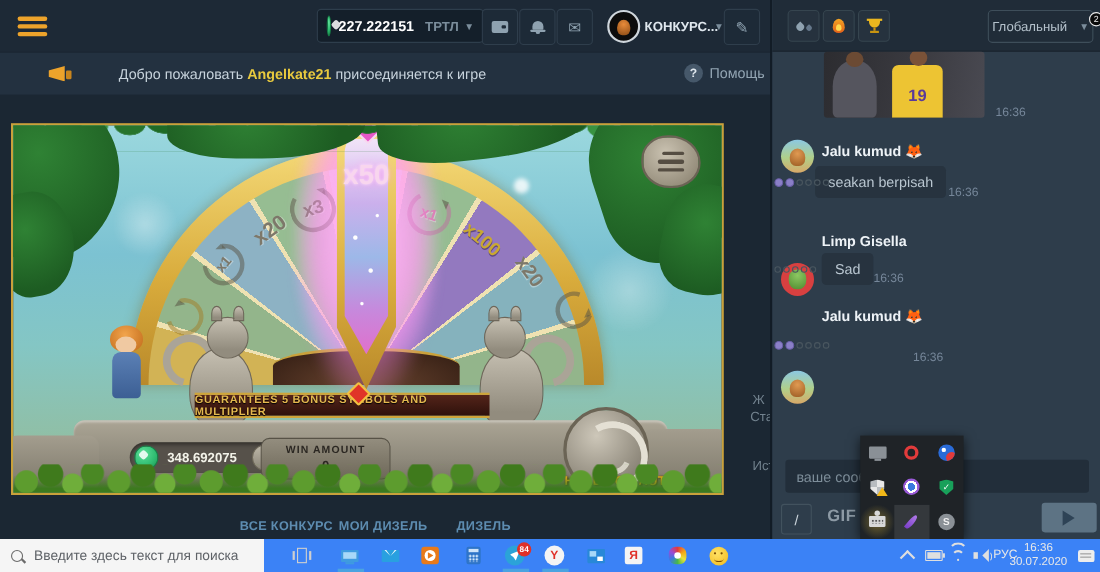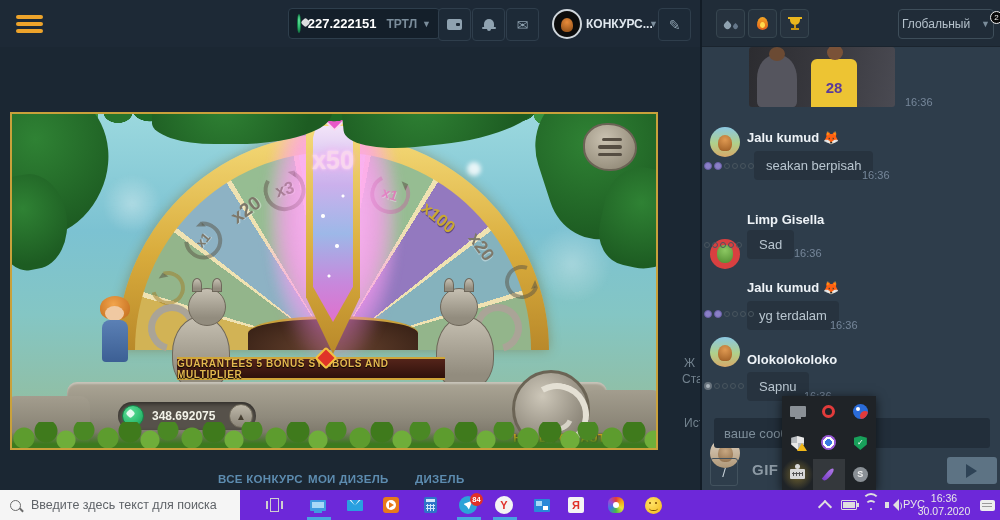--- a/index.html
+++ b/index.html
@@ -189,21 +189,21 @@
   .pu-warn{position:absolute;width:0;height:0;border-left:5px solid transparent;border-right:5px solid transparent;border-bottom:8px solid #f2b818;margin:8px 0 0 8px;}
   .pu-ring{width:15px;height:15px;border-radius:50%;background:radial-gradient(circle,#3a7ae0 0 3.5px,#fff 3.5px 5.5px,#9a5ad8 5.5px 7.5px);}
   .pu-gs{width:13px;height:14px;background:#18a05a;clip-path:polygon(0 12%,50% 0,100% 12%,100% 60%,50% 100%,0 60%);color:#fff;font-size:8px;text-align:center;line-height:13px;}
   .pu-kb{width:15px;height:10px;background:#d8d8d8;border-radius:1px;position:relative;}
   .pu-kb:before{content:"";position:absolute;left:5px;top:-5px;width:5px;height:5px;background:#d8d8d8;border-radius:50%;}
   .pu-kb:after{content:"";position:absolute;left:2px;top:3px;width:11px;height:4px;background-image:radial-gradient(circle,#555 0 1px,transparent 1.2px);background-size:3px 3px;}
   .pu-fe{width:5px;height:15px;background:linear-gradient(180deg,#b07ae8,#7a3ec8);border-radius:50% 50% 50% 0;transform:rotate(40deg);}
   .pu-sk{width:15px;height:15px;border-radius:50%;background:#8a9096;color:#f0f0f0;font-size:9px;font-weight:bold;display:flex;align-items:center;justify-content:center;}
 
   
-  .taskbar{position:absolute;left:0;top:490px;width:1000px;height:30px;background:#6d28d9;z-index:60;}
+  .taskbar{position:absolute;left:0;top:490px;width:1000px;height:30px;background:#3b82f6;z-index:60;}
   .search{position:absolute;left:0;top:0;width:240px;height:30px;background:#f5f5f5;display:flex;align-items:center;}
   .mag{width:9px;height:9px;border:1.5px solid #6b6b6b;border-radius:50%;margin-left:12px;position:relative;}
   .mag:after{content:"";position:absolute;left:8px;top:8px;width:5px;height:1.5px;background:#6b6b6b;transform:rotate(45deg);}
   .search span{color:#5f6368;font-size:12.5px;margin-left:10px;}
   .tbi{position:absolute;top:0;width:26px;height:30px;display:flex;align-items:center;justify-content:center;}
   .ul{position:absolute;top:27px;height:3px;background:#4aa3e0;}
   .tv{width:7px;height:12px;border:1.5px solid #cfcfcf;position:relative;}
   .tv:before{content:"";position:absolute;left:-5px;top:2px;width:2px;height:8px;background:#cfcfcf;}
   .tv:after{content:"";position:absolute;right:-5px;top:2px;width:2px;height:8px;background:#cfcfcf;}
   .mon{width:16px;height:11px;background:#3f9be0;border-radius:1px;position:relative;}
@@ -283,20 +283,35 @@
           <span class="glyph">✉</span>
         </div>
       <div class="a avatar-top" style="left:552px;top:9px;"></div>
       <div class="a uname" style="left:586px;top:17px;">КОНКУРС...</div>
       <div class="a caret" style="left:644px;top:19px;">▼</div>
       <div class="a sqbtn" style="left:658px;top:8px;">
           <span class="glyph">✎</span>
         </div>
     </div>
 
+    <div class="notif">
+      <div class="a mega" style="left:44px;top:10px;">
+          <span class="horn"></span>
+          <span class="hnd"></span>
+        </div>
+      <div class="a ntext" style="left:108px;top:12px;">
+        <span>Добро пожаловать</span>
+        <span class="hl">Angelkate21</span>
+        <span>присоединяется к игре</span>
+      </div>
+      <div class="a f helpwrap" style="left:622px;top:10px;">
+        <span class="qicon">?</span>
+        <span>Помощь</span>
+      </div>
+    </div>
 
     <div class="game">
       <div class="a trunk"></div>
       <div class="a glow-spot" style="left:455px;top:48px;width:14px;height:14px;background:rgba(255,255,255,.8);"></div>
       <div class="a glow-spot" style="left:90px;top:60px;width:60px;height:60px;background:radial-gradient(circle,rgba(255,255,255,.35),rgba(255,255,255,0) 70%);"></div>
       <div class="a glow-spot" style="left:520px;top:110px;width:80px;height:80px;background:radial-gradient(circle,rgba(255,255,255,.3),rgba(255,255,255,0) 70%);"></div>
 
       <div class="a rim"></div>
       <div class="a fan"></div>
       <div class="a cglow"></div>
@@ -351,20 +366,24 @@
 
       <div class="a platform"></div>
       <div class="a stone" style="left:-6px;top:282px;width:84px;height:52px;"></div>
       <div class="a stone" style="left:572px;top:276px;width:78px;height:58px;"></div>
 
       <div class="a pill">
         <span class="coin"></span>
         <span class="amt">348.692075</span>
         <span class="upbtn">▲</span>
       </div>
+      <div class="a winbox">
+        <div class="l1">WIN AMOUNT</div>
+        <div class="l2">0</div>
+      </div>
       <div class="a spin">
           <span class="s1"></span>
           <span class="s2"></span>
         </div>
       <div class="a hold">HOLD FOR AUTO</div>
 
       <div class="a bushes"></div>
       <div class="a leafstrip"></div>
       <div class="a leafblob" style="left:-35px;top:-25px;width:130px;height:150px;transform:rotate(15deg);"></div>
       <div class="a leafblob" style="left:-15px;top:60px;width:70px;height:95px;transform:rotate(-10deg);"></div>
@@ -407,29 +426,29 @@
         </div>
       <div class="a chanbtn">
         <span>Глобальный</span>
           <span class="caret">▼</span>
       </div>
     </div>
 
     <div class="a photo">
       <span class="hoodie"></span>
       <span class="head1"></span>
-      <span class="jersey">28</span>
+      <span class="jersey">19</span>
       <span class="head2"></span>
     </div>
     <div class="a mtime" style="left:203px;top:96px;">16:36</div>
 
     <div>
       <div class="a avx av-j" style="left:8px;top:127px;"></div>
       <div class="a mname" style="left:45px;top:130px;"><span>Jalu kumud</span> <span>🦊</span></div>
-      <div class="a bubble" style="left:52px;top:151px;">seakan berpisah</div>
+      <div class="a bubble" style="left:39px;top:151px;">seakan berpisah</div>
       <div class="a mtime" style="left:160px;top:169px;">16:36</div>
       <div class="a dots" style="left:2px;top:162px;">
           <span class="dF"></span>
           <span class="dF"></span>
           <span class="dE"></span>
           <span class="dE"></span>
           <span class="dE"></span>
           <span class="dE"></span>
         </div>
     </div>
@@ -444,45 +463,31 @@
           <span class="dE"></span>
           <span class="dE"></span>
           <span class="dE"></span>
           <span class="dE"></span>
         </div>
     </div>
 
     <div>
       <div class="a avx av-j" style="left:8px;top:277px;"></div>
       <div class="a mname" style="left:45px;top:280px;"><span>Jalu kumud</span> <span>🦊</span></div>
-      <div class="a bubble" style="left:45px;top:301px;">yg terdalam</div>
       <div class="a mtime" style="left:128px;top:319px;">16:36</div>
       <div class="a dots" style="left:2px;top:310px;">
           <span class="dF"></span>
           <span class="dF"></span>
           <span class="dE"></span>
           <span class="dE"></span>
           <span class="dE"></span>
           <span class="dE"></span>
         </div>
     </div>
 
-    <div>
-      <div class="a avx av-o" style="left:8px;top:348px;"></div>
-      <div class="a mname" style="left:45px;top:352px;">Olokolokoloko</div>
-      <div class="a bubble" style="left:45px;top:372px;">Sapnu</div>
-      <div class="a mtime" style="left:102px;top:390px;">16:36</div>
-      <div class="a dots" style="left:2px;top:382px;">
-          <span class="dM"></span>
-          <span class="dE"></span>
-          <span class="dE"></span>
-          <span class="dE"></span>
-          <span class="dE"></span>
-        </div>
-    </div>
 
     <div class="a cinput">
       <input type="text" placeholder="ваше сообщение..." style="">
     </div>
     <div class="a slashbtn">/</div>
     <div class="a gif">GIF</div>
     <div class="a send">
         <i></i>
       </div>
   </div>

